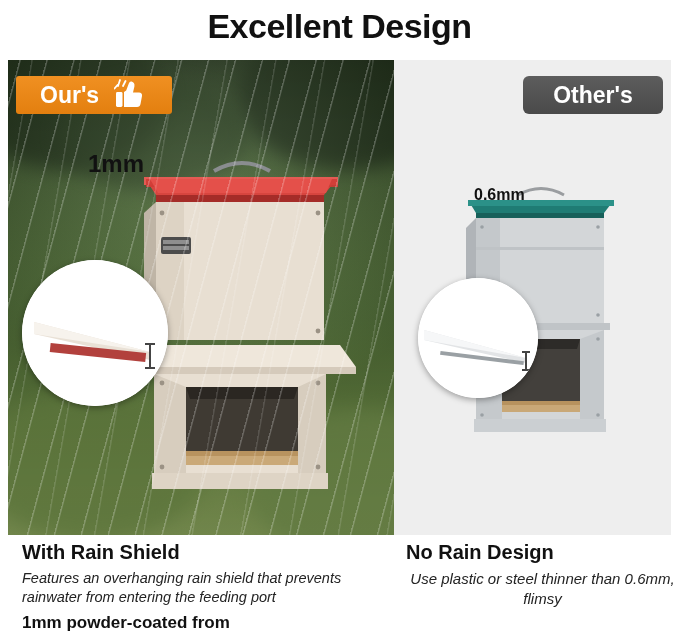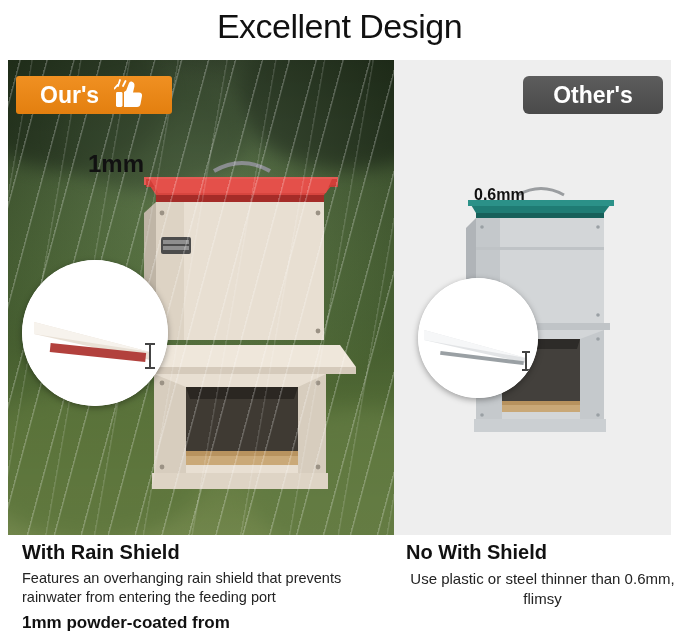--- a/index.html
+++ b/index.html
@@ -17,21 +17,21 @@
   }
   .page {
     width: 679px;
     height: 643px;
     position: relative;
   }
   
   .title {
     text-align: center;
     font-size: 34px;
-    font-weight: normal;
+    font-weight: bold;
     letter-spacing: -0.5px;
     color: #111111;
     padding-top: 8px;
     line-height: 1.1;
   }
   
   .compare {
     position: absolute;
     top: 60px;
     left: 8px;
@@ -209,20 +209,21 @@
     font-weight: bold;
     color: #111111;
     margin: 0 0 4px 0;
     line-height: 1.25;
   }
   .cap-body {
     font-size: 14.5px;
     color: #232323;
     line-height: 1.3;
     margin: 0;
+    font-style: italic;
   }
   .cap-foot {
     font-size: 17px;
     font-weight: bold;
     color: #111111;
     margin-top: 6px;
     line-height: 1.2;
   }
   .cap-right .cap-body {
     font-size: 15px;
@@ -379,18 +380,18 @@
     </div>
   </div>
 
   <div class="captions">
     <div class="cap cap-left">
       <div class="cap-head">With Rain Shield</div>
       <div class="cap-body">Features an overhanging rain shield that prevents rainwater from entering the feeding port</div>
       <div class="cap-foot">1mm powder-coated from</div>
     </div>
     <div class="cap cap-right">
-      <div class="cap-head">No With Shield</div>
+      <div class="cap-head">No Rain Design</div>
       <div class="cap-body">Use plastic or steel thinner than 0.6mm, flimsy</div>
     </div>
   </div>
 
 </div>
 
 </body></html>

